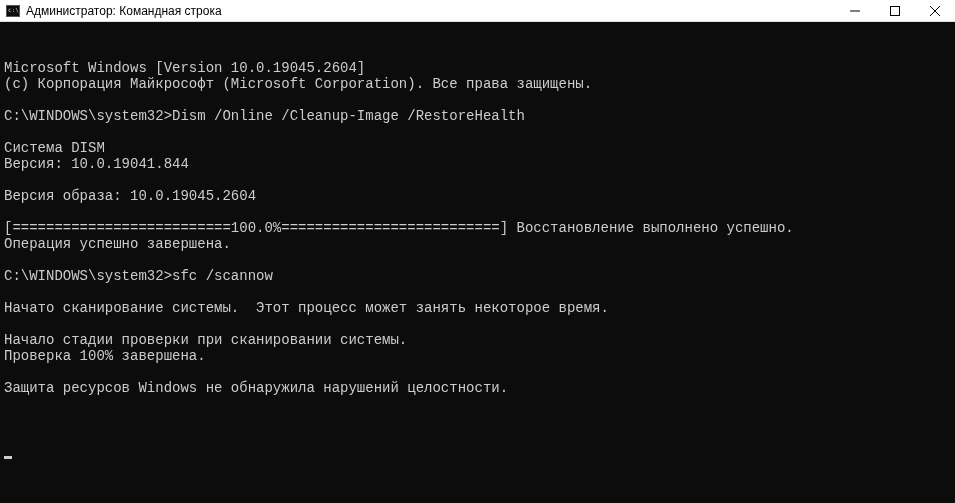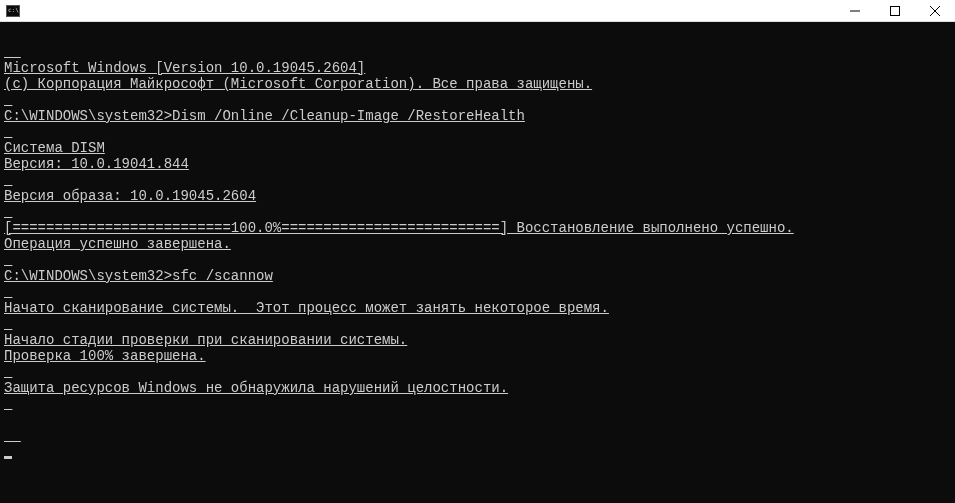--- a/index.html
+++ b/index.html
@@ -57,38 +57,38 @@
     display: flex;
     align-items: center;
     justify-content: center;
     font-family: 'Segoe UI', sans-serif;
   }
   .win-btn svg { display: block; }
   .terminal {
     padding: 6px 4px;
     line-height: 16px;
     white-space: pre;
-    text-decoration: underline;
   }
   .terminal div { min-height: 16px; }
   .cursor {
     display: inline-block;
     width: 8px;
     height: 3px;
     background: #cccccc;
     vertical-align: bottom;
     margin-bottom: 1px;
   }
 </style>
 </head>
 <body>
 
 <div class="titlebar">
   <div class="titlebar-left">
     <span class="cmd-icon"></span>
+    <span>Администратор: Командная строка</span>
   </div>
   <div class="titlebar-controls">
     <div class="win-btn">
       <svg width="10" height="10" viewBox="0 0 10 10">
           <line x1="0" y1="5" x2="10" y2="5" stroke="#000" stroke-width="1"></line>
         </svg>
     </div>
     <div class="win-btn">
       <svg width="10" height="10" viewBox="0 0 10 10">
           <rect x="0.5" y="0.5" width="9" height="9" fill="none" stroke="#000" stroke-width="1"></rect>

